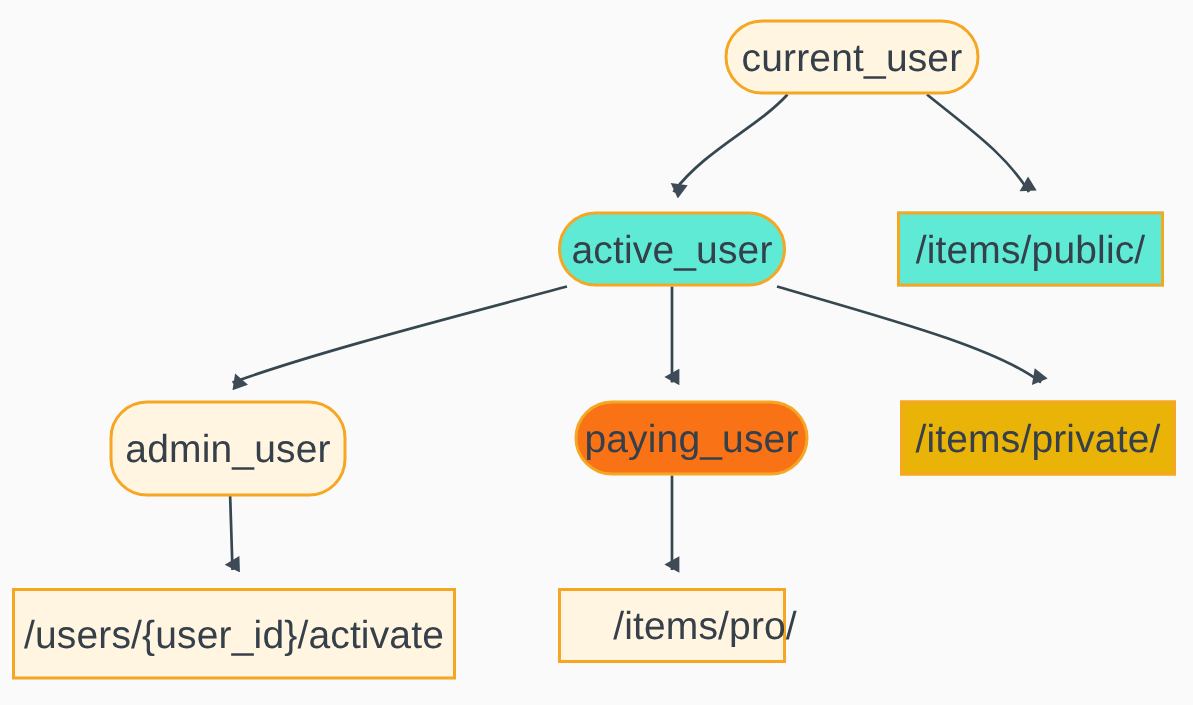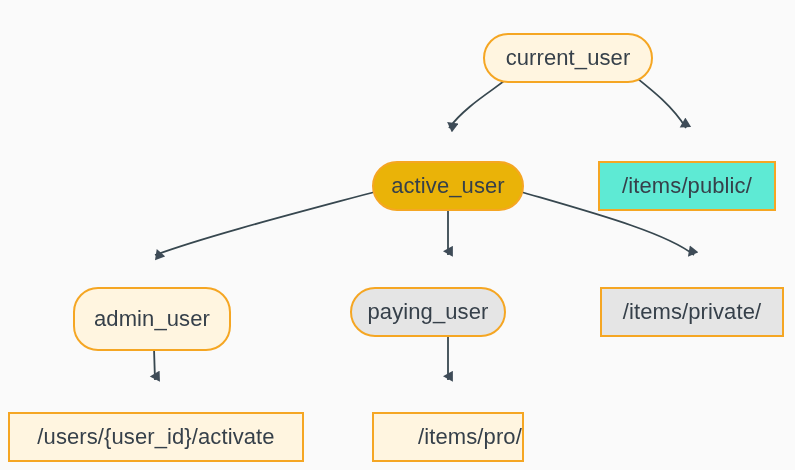--- a/index.html
+++ b/index.html
@@ -29,25 +29,24 @@
   }
   .node {
     position: absolute;
     box-sizing: border-box;
     display: flex;
     align-items: center;
     justify-content: center;
     background: #fff5e0;
     border: 2px solid #8b5cf6;
     color: #36404a;
-    font-size: 22px;
+    font-size: 26px;
     line-height: 1;
     white-space: nowrap;
     letter-spacing: 0.1px;
-    margin-top: 20px;
   }
   .node.stadium {
     border-radius: 25px;
   }
   .node.rect {
     border-radius: 0;
   }
   .node-label {
     display: block;
   }
@@ -71,36 +70,36 @@
         <path d="M 518,191 C 590,212 665,232 694,255" fill="none" stroke="#37474f" stroke-width="1.8" marker-end="url(#arrowhead)"></path>
         <path d="M 153,317 L 155,380" fill="none" stroke="#37474f" stroke-width="1.8" marker-end="url(#arrowhead)"></path>
         <path d="M 448,317 L 448,380" fill="none" stroke="#37474f" stroke-width="1.8" marker-end="url(#arrowhead)"></path>
       </g>
   </svg>
 
   <div id="nodes-group">
       <div class="node stadium" style="left: 483px; top: 13px; width: 170px; height: 50px; background: rgb(255, 245, 224); border-color: rgb(245, 166, 35); color: rgb(54, 64, 74); border-radius: 25px;">
         <span class="node-label">current_user</span>
       </div>
-      <div class="node stadium" style="left: 372px; top: 141px; width: 152px; height: 50px; background: #eab308; border-color: rgb(245, 166, 35); color: rgb(54, 64, 74); border-radius: 25px;">
+      <div class="node stadium" style="left: 372px; top: 141px; width: 152px; height: 50px; background: #5eead4; border-color: rgb(245, 166, 35); color: rgb(54, 64, 74); border-radius: 25px;">
         <span class="node-label">active_user</span>
       </div>
       <div class="node rect" style="left: 598px; top: 141px; width: 178px; height: 50px; background: #5eead4; border-color: rgb(245, 166, 35); color: rgb(54, 64, 74);">
         <span class="node-label">/items/public/</span>
       </div>
       <div class="node stadium" style="left: 73px; top: 267px; width: 158px; height: 64px; background: rgb(255, 245, 224); border-color: rgb(245, 166, 35); color: rgb(54, 64, 74); border-radius: 25px;">
         <span class="node-label">admin_user</span>
       </div>
-      <div class="node stadium" style="left: 350px; top: 267px; width: 156px; height: 50px; background: #e5e5e5; border-color: rgb(245, 166, 35); color: rgb(54, 64, 74); border-radius: 25px;">
+      <div class="node stadium" style="left: 383px; top: 267px; width: 156px; height: 50px; background: #f97316; border-color: rgb(245, 166, 35); color: rgb(54, 64, 74); border-radius: 25px;">
         <span class="node-label">paying_user</span>
       </div>
-      <div class="node rect" style="left: 600px; top: 267px; width: 184px; height: 50px; background: #e5e5e5; border-color: rgb(245, 166, 35); color: rgb(54, 64, 74);">
+      <div class="node rect" style="left: 600px; top: 267px; width: 184px; height: 50px; background: #eab308; border-color: rgb(245, 166, 35); color: rgb(54, 64, 74);">
         <span class="node-label">/items/private/</span>
       </div>
-      <div class="node rect" style="left: 8px; top: 392px; width: 296px; height: 50px; background: rgb(255, 245, 224); border-color: rgb(245, 166, 35); color: rgb(54, 64, 74);">
+      <div class="node rect" style="left: 8px; top: 392px; width: 296px; height: 61px; background: rgb(255, 245, 224); border-color: rgb(245, 166, 35); color: rgb(54, 64, 74);">
         <span class="node-label">/users/{user_id}/activate</span>
       </div>
       <div class="node rect" style="left: 372px; top: 392px; width: 152px; height: 50px; background: rgb(255, 245, 224); border-color: rgb(245, 166, 35); color: rgb(54, 64, 74); padding-left: 44px;">
         <span class="node-label">/items/pro/</span>
       </div>
     </div>
 
 </div>
 
 </body></html>

